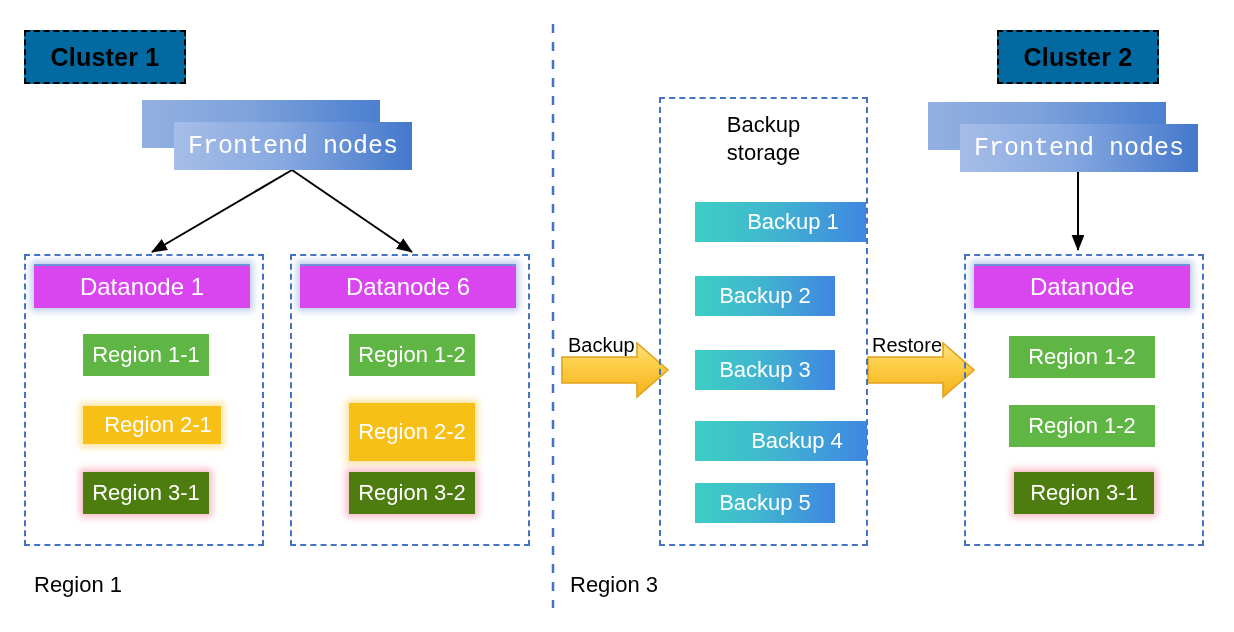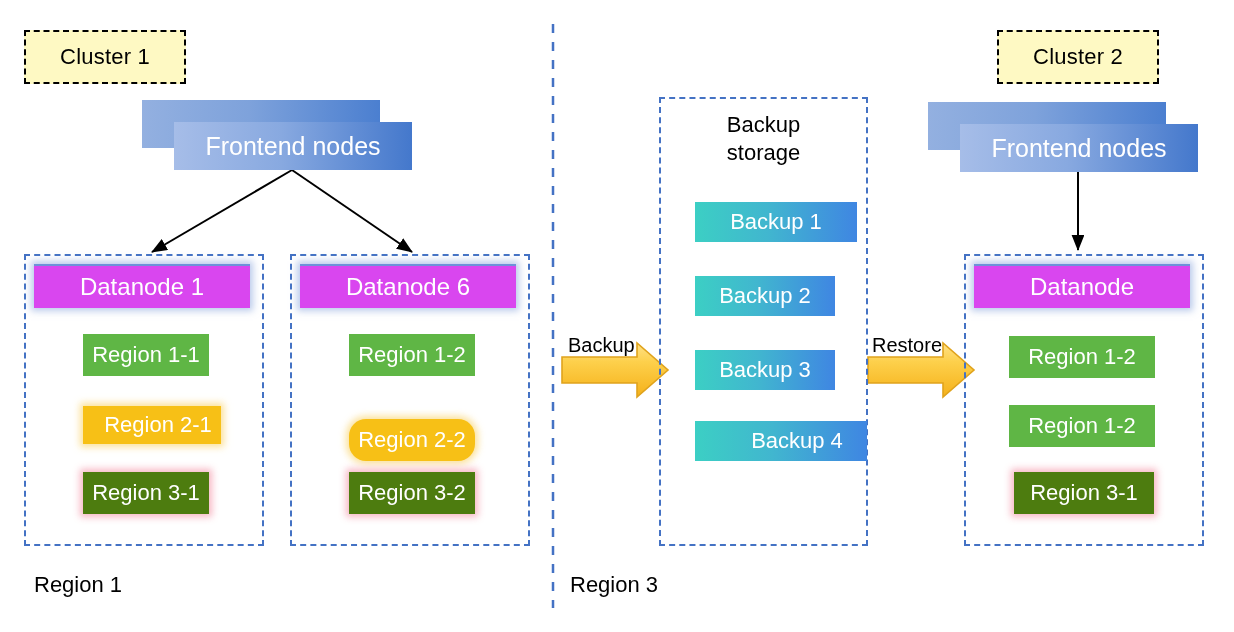--- a/index.html
+++ b/index.html
@@ -14,46 +14,48 @@
     background: #ffffff;
     font-family: "Liberation Sans", sans-serif;
     overflow: hidden;
   }
   .abs { position: absolute; }
 
   
   .cluster-label {
     border: 2.5px dashed #000000;
     color: #000000;
-    font-size: 22px;
-    display: flex;
-    align-items: center;
-    justify-content: center;
-    background: #fef9c3;
+    font-size: 25px;
+    display: flex;
+    align-items: center;
+    justify-content: center;
+    background: #0369a1;
     letter-spacing: 0.2px;
+    font-weight: bold;
   }
 
   
   .frontend-stack { position: absolute; }
   .frontend-back {
     position: absolute;
     left: 0; top: 0;
     width: 238px; height: 48px;
     background: linear-gradient(90deg, #93b0e0 0%, #7ea2db 45%, #4b7fd0 100%);
   }
   .frontend-front {
     position: absolute;
     left: 32px; top: 22px;
     width: 238px; height: 48px;
     background: linear-gradient(90deg, #a6bde8 0%, #88a9e0 45%, #4478cc 100%);
     display: flex;
     align-items: center;
     justify-content: center;
     color: #ffffff;
     font-size: 25px;
+    font-family: Liberation Mono, monospace;
   }
 
   
   .dashed-blue {
     border: 2.5px dashed #4472c4;
     background: transparent;
   }
 
   
   .datanode {
@@ -182,46 +184,49 @@
     </div>
   </div>
 
   <div class="abs dashed-blue" style="left:290px; top:254px; width:236px; height:288px;">
     <div class="abs datanode" style="left:8px; top:8px; width:216px; height:42px;">
       <span>Datanode 6</span>
     </div>
     <div class="abs region green" style="left:57px; top:78px; width:126px; height:42px;">
       <span>Region 1-2</span>
     </div>
-    <div class="abs region yellow" style="left:57px; top:163px; width:126px; height:42px;border-radius:17px;">
+    <div class="abs region yellow" style="left:57px; top:147px; width:126px; height:58px;">
       <span>Region 2-2</span>
     </div>
     <div class="abs region red" style="left:57px; top:216px; width:126px; height:42px;text-align:right;">
       <span>Region 3-2</span>
     </div>
   </div>
 
   <div class="abs dashed-blue" style="left:659px; top:97px; width:205px; height:445px;">
     <div class="abs" style="left:0px; top:12px; width:205px;">
       <div class="backup-storage-title">
         <div>Backup</div>
         <div>storage</div>
       </div>
     </div>
-    <div class="abs backup" style="left:34px; top:103px; width:162px; height:40px;">
+    <div class="abs backup" style="left:34px; top:103px; width:146px; height:40px;padding-left:25px;">
       <span>Backup 1</span>
     </div>
     <div class="abs backup" style="left:34px; top:177px; width:140px; height:40px;">
       <span>Backup 2</span>
     </div>
     <div class="abs backup" style="left:34px; top:251px; width:140px; height:40px;">
       <span>Backup 3</span>
     </div>
     <div class="abs backup" style="left:34px; top:322px; width:140px; height:40px;padding-left:32px;">
       <span>Backup 4</span>
+    </div>
+    <div class="abs backup" style="left:34px; top:384px; width:140px; height:40px;">
+      <span>Backup 5</span>
     </div>
   </div>
 
   <div class="abs dashed-blue" style="left:964px; top:254px; width:236px; height:288px;">
     <div class="abs datanode" style="left:8px; top:8px; width:216px; height:42px;">
       <span>Datanode</span>
     </div>
     <div class="abs region green" style="left:43px; top:80px; width:146px; height:42px;">
       <span>Region 1-2</span>
     </div>

